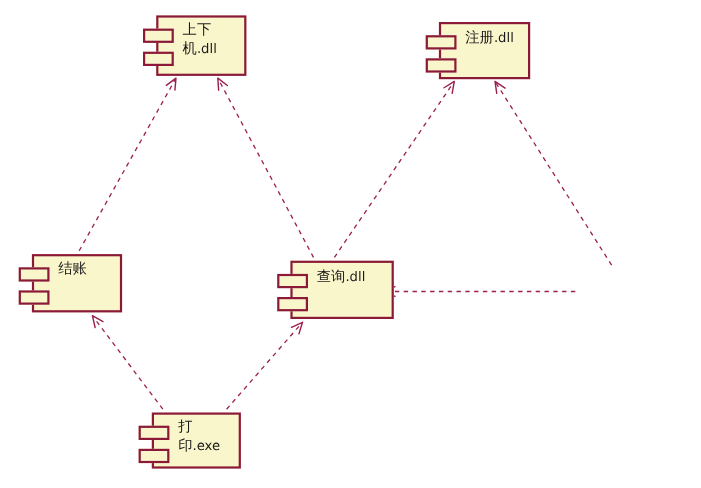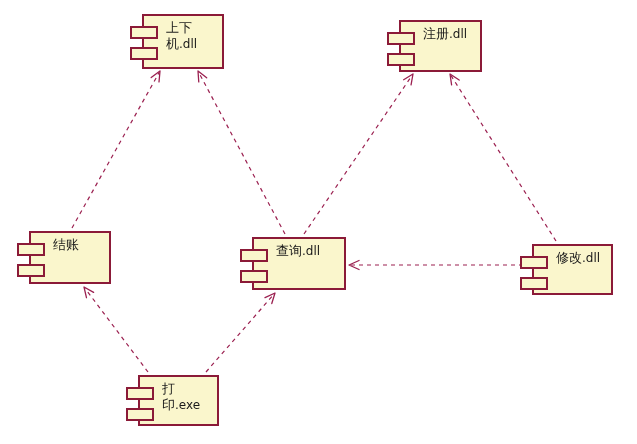--- a/index.html
+++ b/index.html
@@ -104,31 +104,26 @@
     <span class="port p2" style="background: rgb(250, 246, 204); border-color: rgb(139, 26, 56);"></span>
     <span class="label" style="color: rgb(26, 26, 26);"><span>注册</span><span class="ext">.dll</span></span>
   </div>
 
   <div class="component" style="left: 29px; top: 231px; width: 82px; height: 53px; background: rgb(250, 246, 204); border-color: rgb(139, 26, 56);">
     <span class="port p1" style="background: rgb(250, 246, 204); border-color: rgb(139, 26, 56);"></span>
     <span class="port p2" style="background: rgb(250, 246, 204); border-color: rgb(139, 26, 56);"></span>
     <span class="label" style="color: rgb(26, 26, 26);"><span>结账</span></span>
   </div>
 
-  <div class="component" style="left: 252px; top: 237px; width: 94px; height: 53px; background: rgb(250, 246, 204); border-color: rgb(139, 26, 56);">
+  <div class="component" style="left: 264px; top: 237px; width: 94px; height: 53px; background: rgb(250, 246, 204); border-color: rgb(139, 26, 56);">
     <span class="port p1" style="background: rgb(250, 246, 204); border-color: rgb(139, 26, 56);"></span>
     <span class="port p2" style="background: rgb(250, 246, 204); border-color: rgb(139, 26, 56);"></span>
     <span class="label" style="color: rgb(26, 26, 26);"><span>查询</span><span class="ext">.dll</span></span>
   </div>
 
-  <div class="component" style="left: 532px; top: 244px; width: 81px; height: 51px; background: rgb(250, 246, 204); border-color: rgb(139, 26, 56);">
-    <span class="port p1" style="background: rgb(250, 246, 204); border-color: rgb(139, 26, 56);"></span>
-    <span class="port p2" style="background: rgb(250, 246, 204); border-color: rgb(139, 26, 56);"></span>
-    <span class="label" style="color: rgb(26, 26, 26);"><span>修改</span><span class="ext">.dll</span></span>
-  </div>
 
   <div class="component" style="left: 138px; top: 375px; width: 81px; height: 51px; background: rgb(250, 246, 204); border-color: rgb(139, 26, 56);">
     <span class="port p1" style="background: rgb(250, 246, 204); border-color: rgb(139, 26, 56);"></span>
     <span class="port p2" style="background: rgb(250, 246, 204); border-color: rgb(139, 26, 56);"></span>
     <span class="label" style="color: rgb(26, 26, 26);"><span>打</span><br><span>印</span><span class="ext">.exe</span></span>
   </div>
 
 </div>
 
 </body></html>

